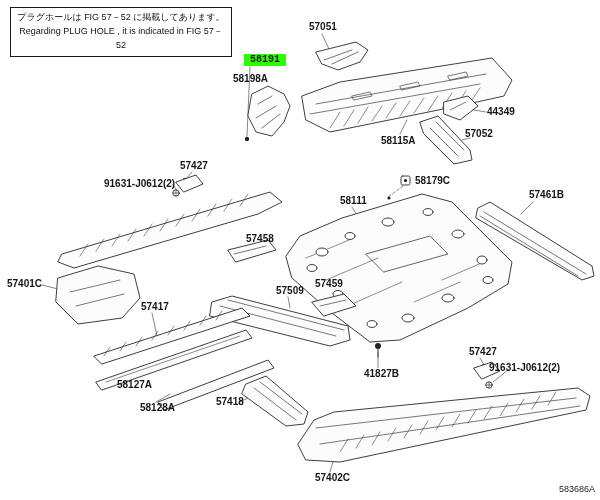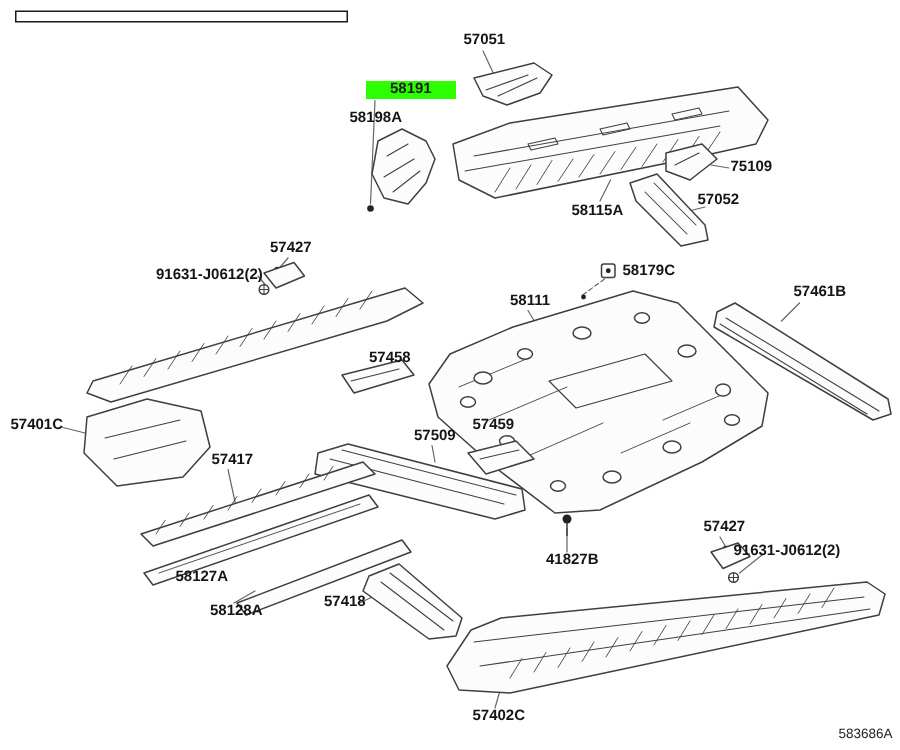--- a/index.html
+++ b/index.html
@@ -12,21 +12,21 @@
     border:1.5px solid #1a1a1a;background:#ffffff;
     padding:3px 4px;text-align:center;
     font-size:9px;line-height:1.55;color:#111;
   }
   .note-box .ref-line{font-weight:bold;text-decoration:underline;}
   .part-label{
     position:absolute;font-size:10px;font-weight:bold;color:#151515;
     white-space:nowrap;line-height:1;cursor:pointer;
   }
   .label-highlight{
-    background:#2bff00;padding:1px 16px;color:#1c1c1c;
+    background:#2bff00;padding:1px 6px;color:#1c1c1c;font-family:Liberation Mono, monospace;
   }
   .diagram-id{
     position:absolute;right:5px;bottom:6px;font-size:9px;color:#222;
     font-weight:normal;
     padding-left:11px;
   }
   svg{position:absolute;left:0;top:0;}
 </style>
 </head>
 <body>
@@ -192,26 +192,28 @@
 
       <g>
         <path d="M298,444 L314,420 L334,412 L578,388 L590,396 L586,410 L340,462 L306,460 Z" fill="#fcfcfc"></path>
         <path d="M316,428 L576,398 M320,444 L580,406" stroke-width="0.7"></path>
         <path d="M340,452 l8,-13 M356,448 l8,-13 M372,445 l8,-13 M388,441 l8,-13 M404,438 l8,-13 M420,434 l8,-13 M436,430 l8,-13 M452,427 l8,-13 M468,423 l8,-13 M484,419 l8,-13 M500,416 l8,-13 M516,412 l8,-13 M532,409 l8,-13 M548,405 l8,-13" stroke-width="0.6"></path>
       </g>
     </g>
   </svg>
 
   <div class="note-box">
+    <div>プラグホールは FIG 57－52 に掲載してあります。</div>
+    <div>Regarding PLUG HOLE , it is indicated in FIG 57－52</div>
   </div>
 
   <div class="part-label" style="left:309px;top:22px">57051</div>
   <div class="part-label label-highlight" style="left:244px;top:54px">58191</div>
   <div class="part-label" style="left:233px;top:74px">58198A</div>
-  <div class="part-label" style="left:487px;top:107px">75109</div>
+  <div class="part-label" style="left:487px;top:107px">44349</div>
   <div class="part-label" style="left:465px;top:129px">57052</div>
   <div class="part-label" style="left:381px;top:136px">58115A</div>
   <div class="part-label" style="left:415px;top:176px">58179C</div>
   <div class="part-label" style="left:529px;top:190px">57461B</div>
   <div class="part-label" style="left:340px;top:196px">58111</div>
   <div class="part-label" style="left:180px;top:161px">57427</div>
   <div class="part-label" style="left:104px;top:179px">91631-J0612(2)</div>
   <div class="part-label" style="left:7px;top:279px">57401C</div>
   <div class="part-label" style="left:246px;top:234px">57458</div>
   <div class="part-label" style="left:276px;top:286px">57509</div>

